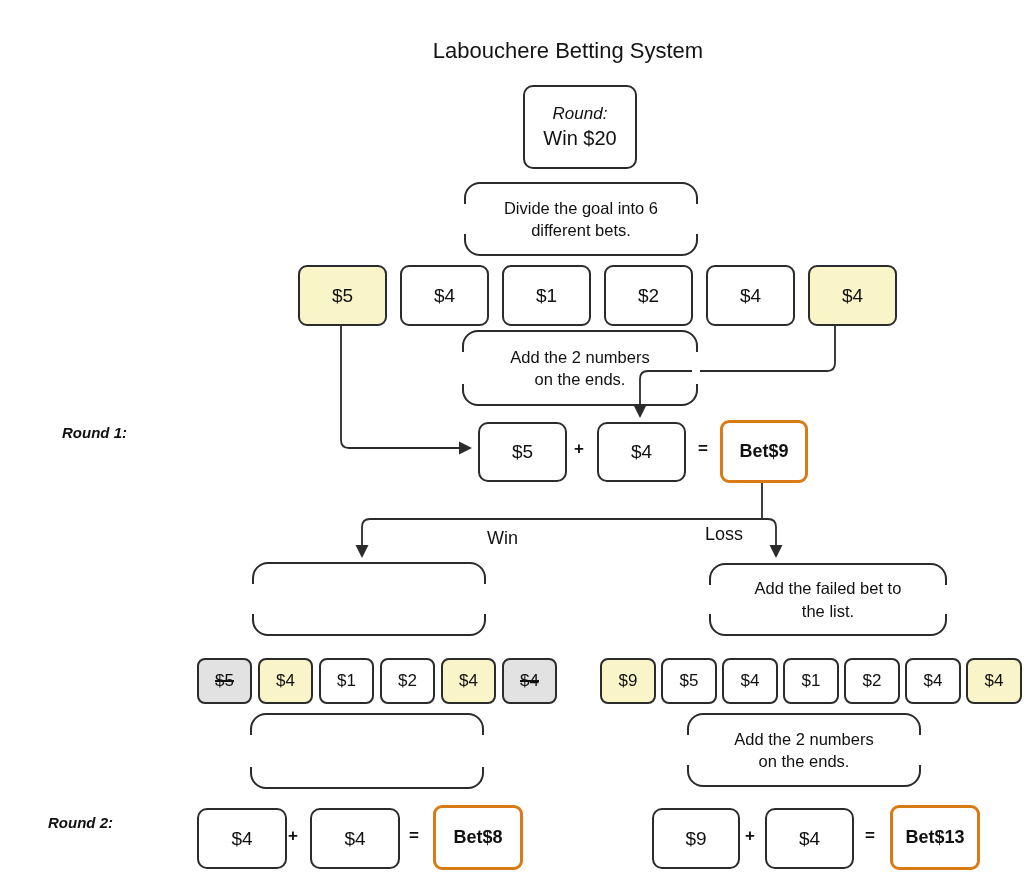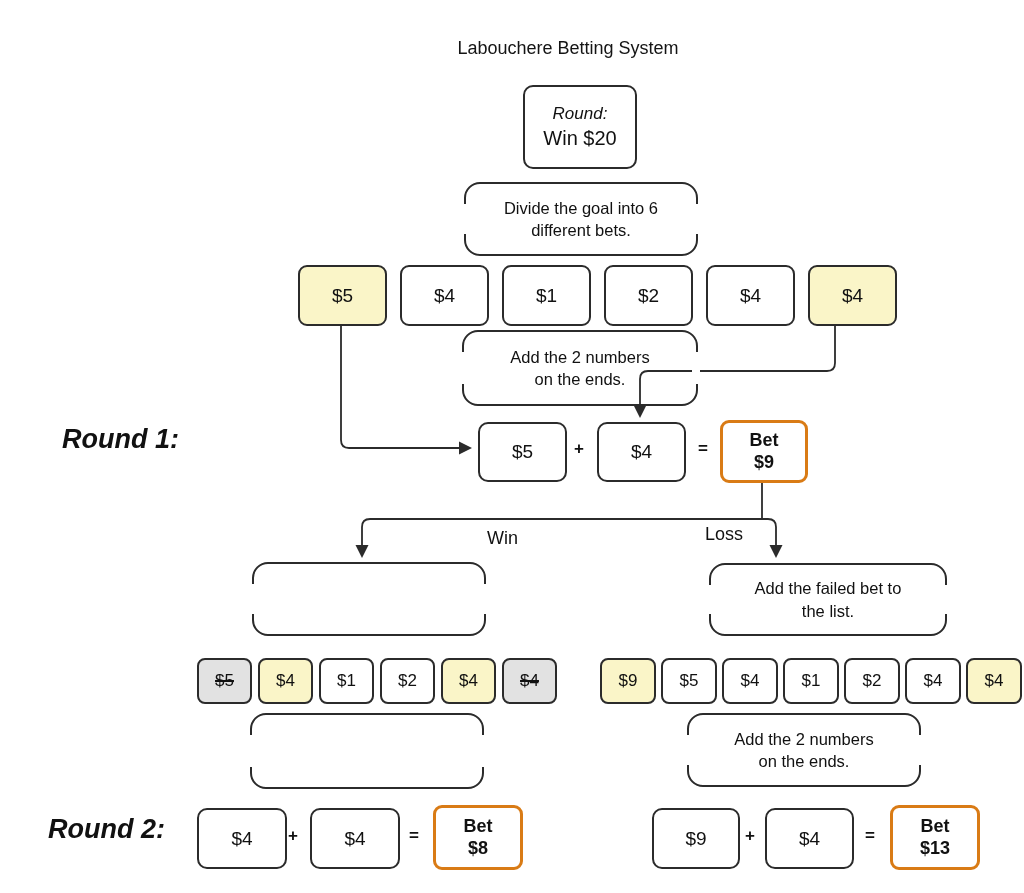--- a/index.html
+++ b/index.html
@@ -6,21 +6,21 @@
     --accent:#d97b15;
     --highlight:#faf5c8;
     --crossed:#e2e2e2;
     --line:#2b2b2b;
   }
   html,body{margin:0;padding:0;background:#fff;}
   body{font-family:"Liberation Sans", sans-serif;color:#111;}
   .stage{position:relative;width:1024px;height:893px;background:#fff;overflow:hidden;}
 
   .abs{position:absolute;}
-  .title{font-size:18px;text-align:center;color:#141414;}
+  .title{font-size:22px;text-align:center;color:#141414;}
 
   
   .node{
     position:absolute;border:2px solid var(--line);border-radius:10px;background:#fff;
     display:flex;flex-direction:column;align-items:center;justify-content:center;
   }
   .goal-label{font-style:italic;font-size:17px;line-height:1.3;}
   .goal-value{font-weight:normal;font-size:20px;line-height:1.3;}
 
   
@@ -42,25 +42,25 @@
   .cash.big{width:85px;height:57px;}
   .cash.small{width:51px;height:42px;border-radius:8px;font-size:17px;}
   .cash.highlight{background:var(--highlight);}
   .cash.crossed{background:var(--crossed);text-decoration:line-through;text-decoration-thickness:2px;}
 
   .eq-box{width:85px;height:56px;font-size:19px;}
   .op{position:absolute;width:26px;text-align:center;font-size:17px;font-weight:bold;}
 
   .bet-box{
     position:absolute;border:3.5px solid var(--accent);border-radius:9px;background:#fff;
-    display:flex;flex-direction:column;align-items:center;justify-content:center;
+    display:flex;align-items:center;justify-content:center;
     font-weight:bold;font-size:18px;line-height:1.18;color:#111;
   }
 
-  .round-label{position:absolute;font-size:27px;font-weight:bold;font-style:italic;}
+  .round-label{position:absolute;font-size:15px;font-weight:bold;font-style:italic;}
 
   .outcome{position:absolute;font-size:18px;background:#fff;padding:0 5px;}
 
   svg.wires{position:absolute;left:0;top:0;pointer-events:none;}
   svg.wires path{stroke:var(--line);stroke-width:1.8;fill:none;}
   svg.wires polygon{fill:var(--line);stroke:none;}
 </style>
 </head>
 <body>
 

